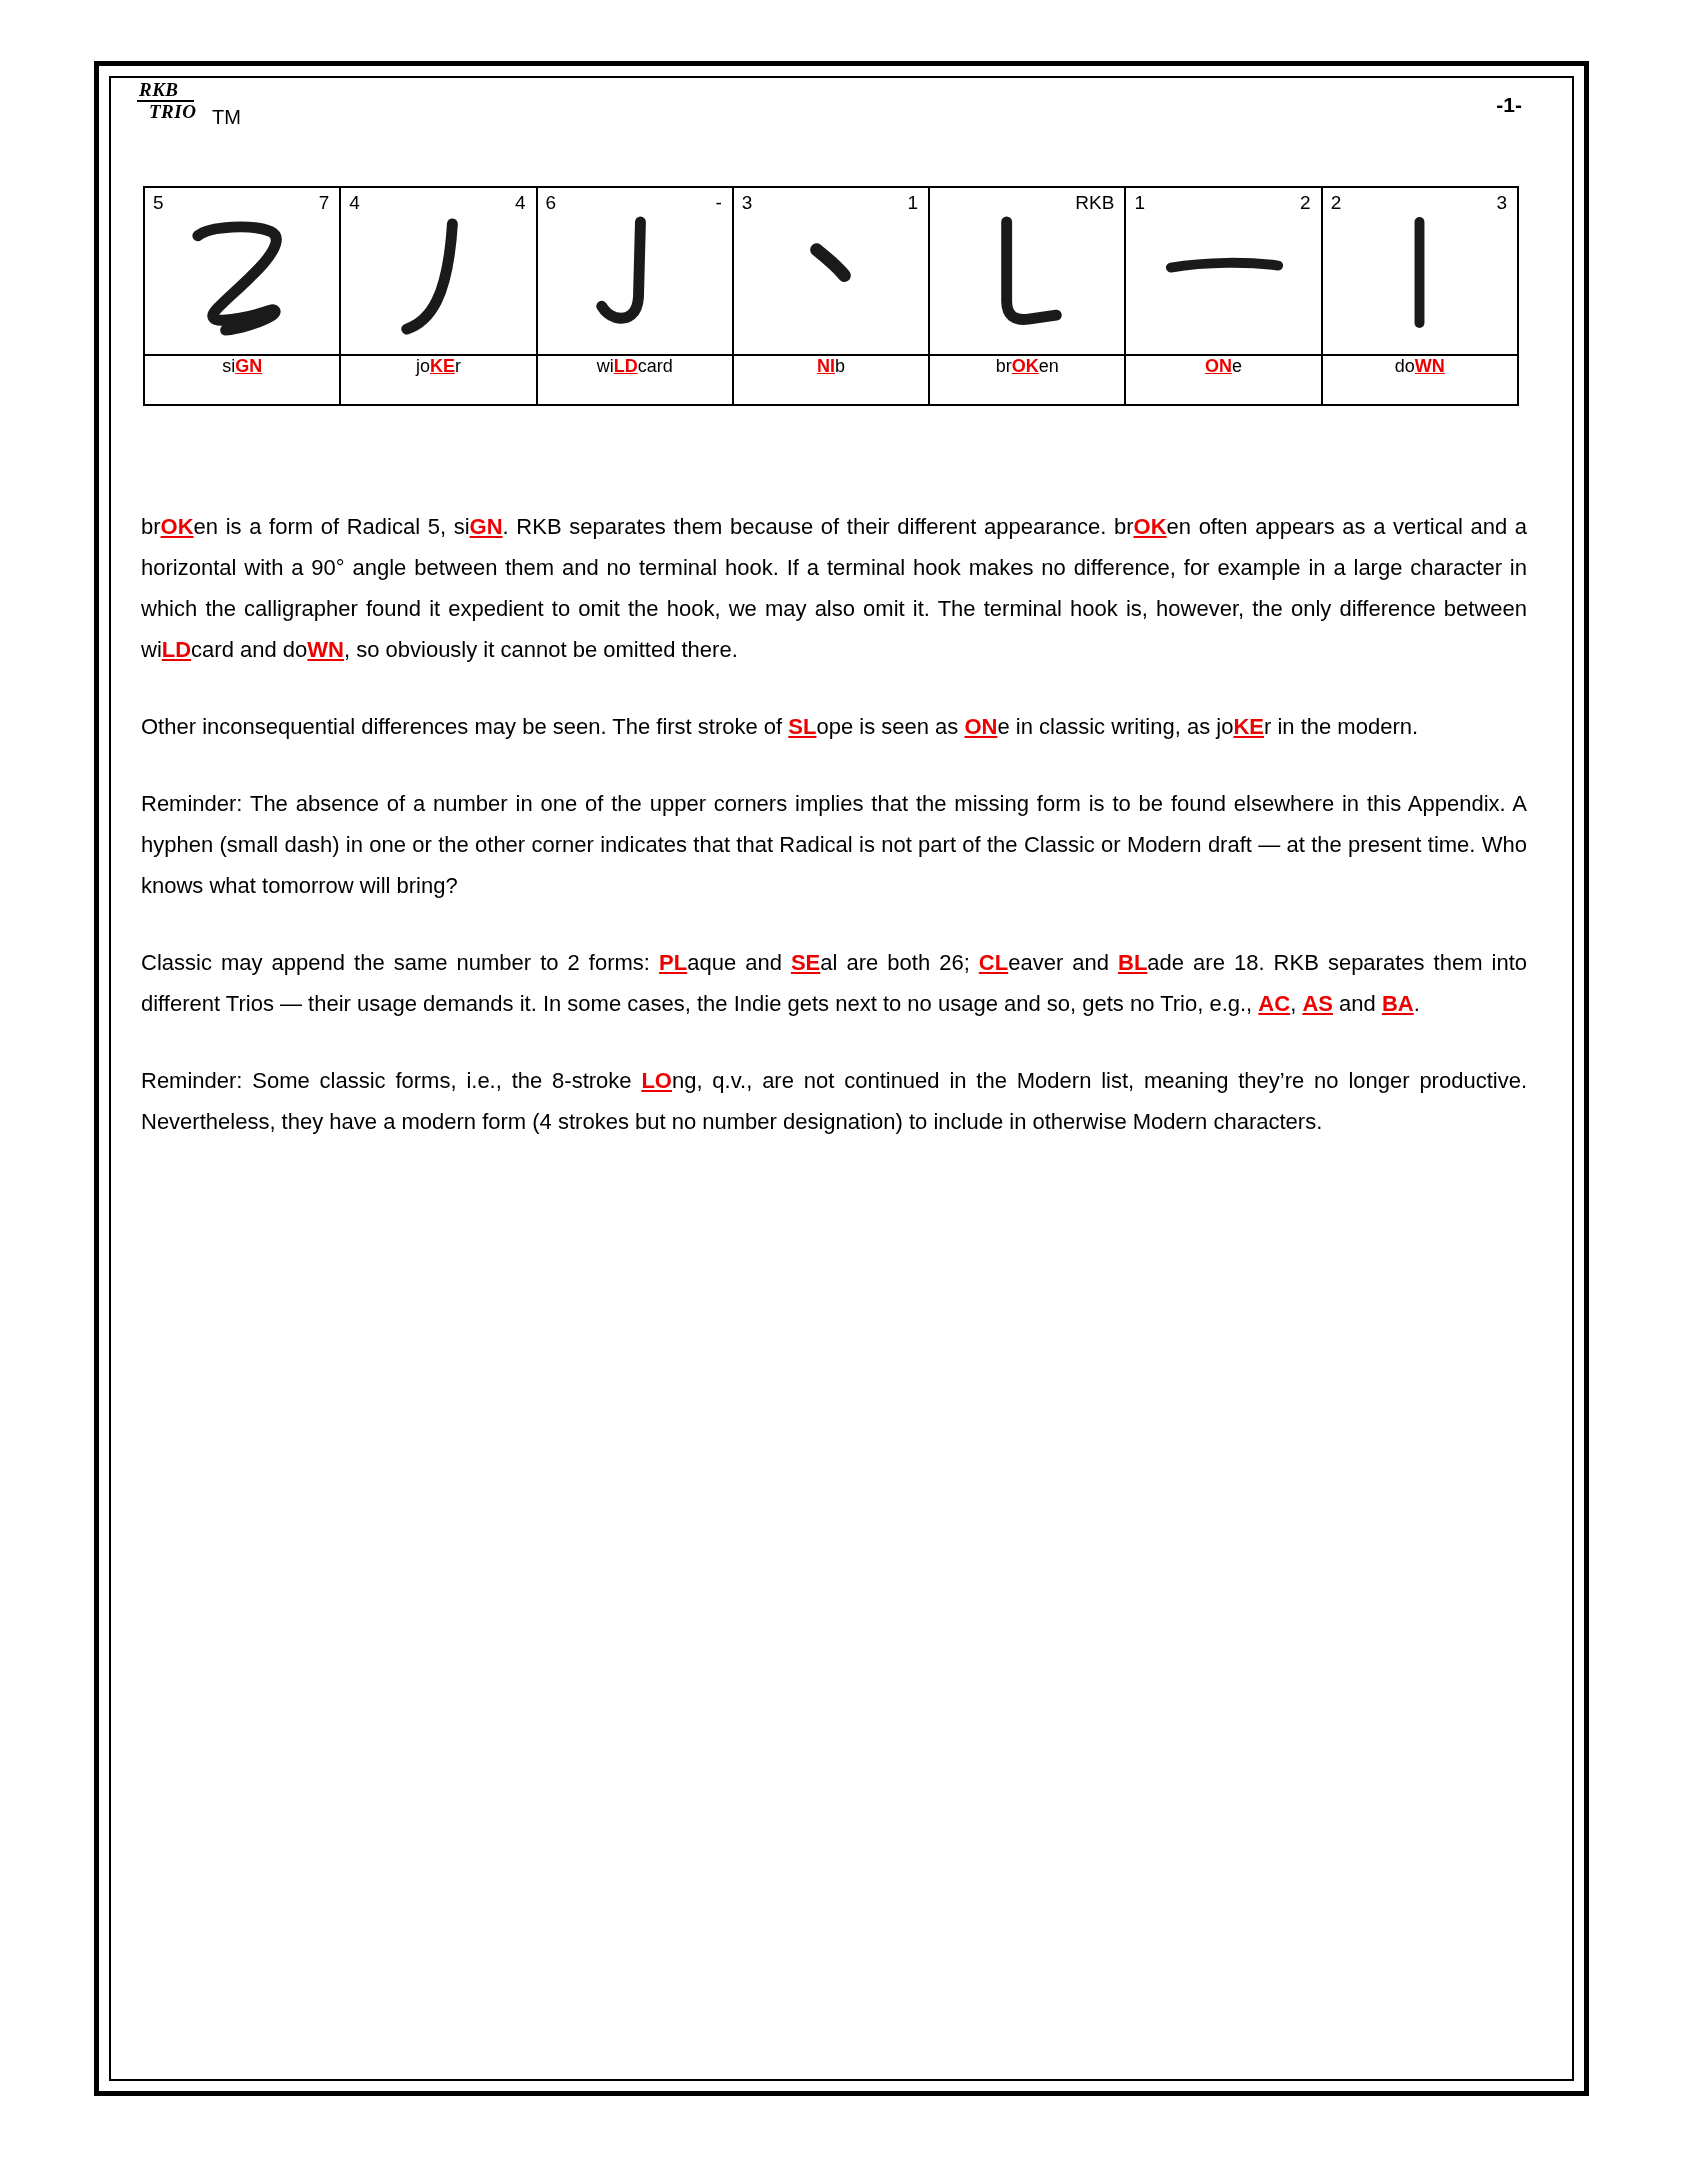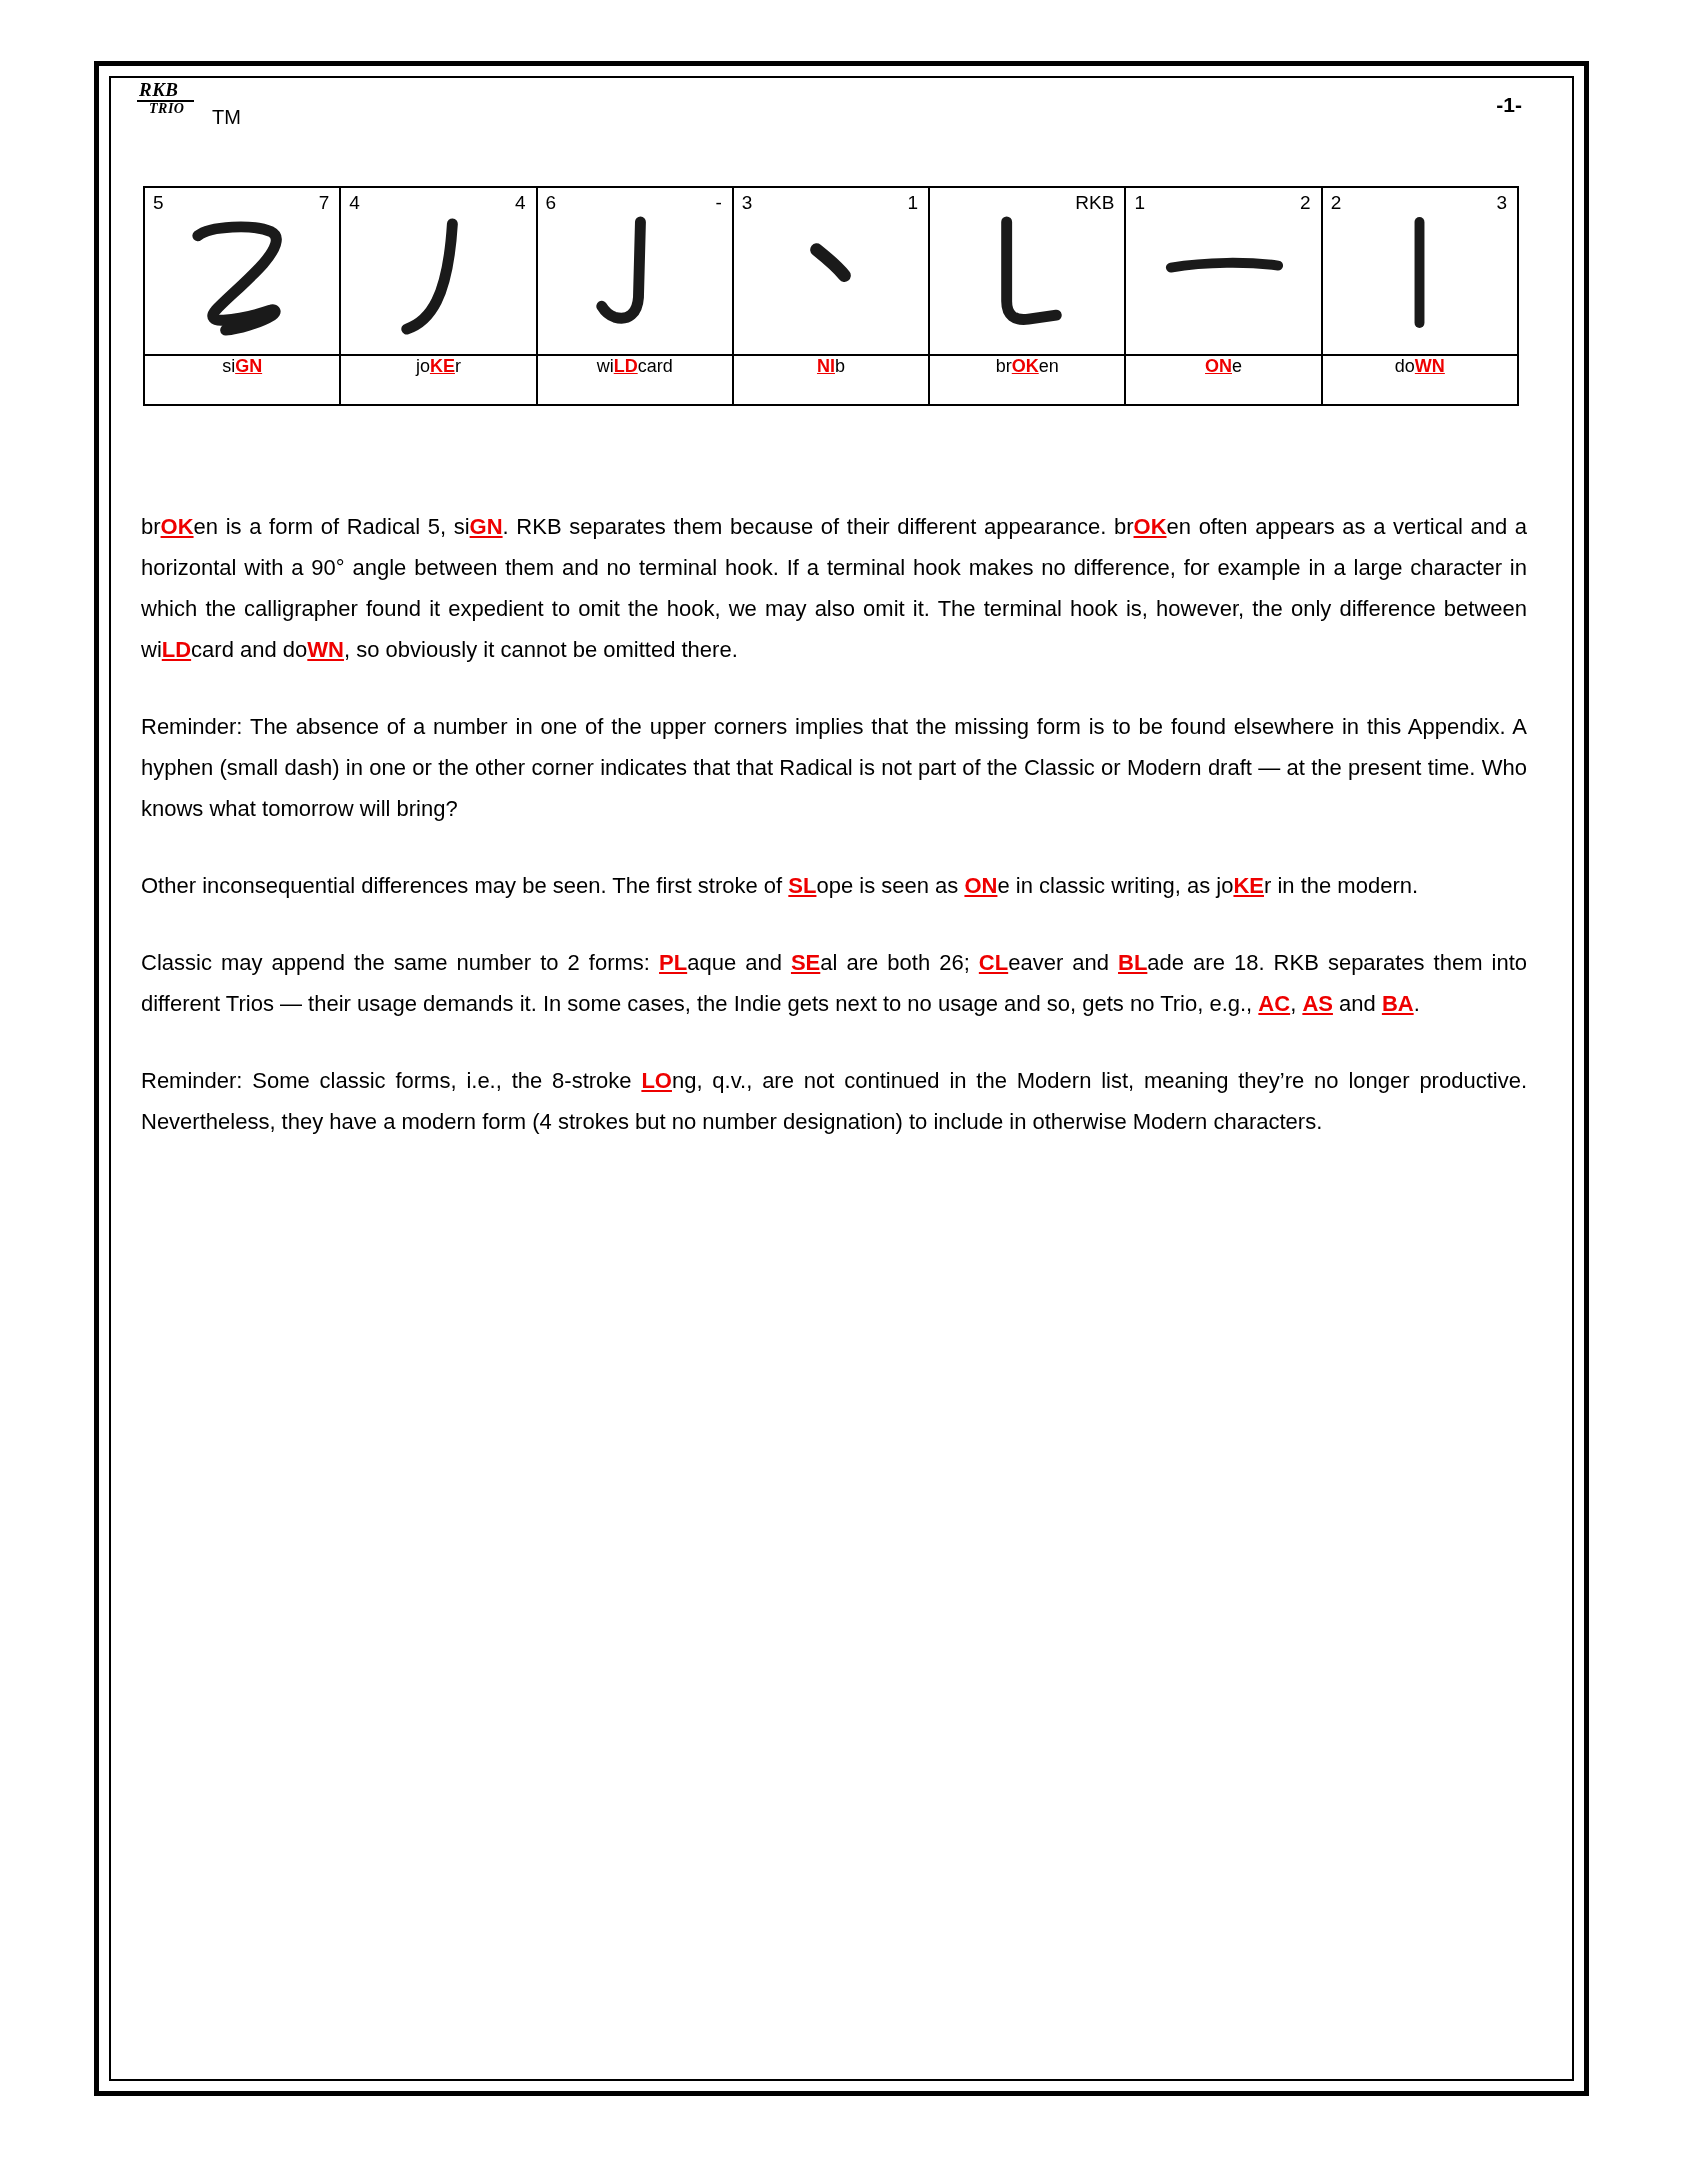--- a/index.html
+++ b/index.html
@@ -63,21 +63,21 @@
     font-size: 19px;
     letter-spacing: 0.5px;
   }
   .logo-trio {
     position: absolute;
     left: 28px;
     top: 22px;
     font-family: "Liberation Serif", serif;
     font-style: italic;
     font-weight: bold;
-    font-size: 14px;
+    font-size: 19px;
     letter-spacing: 0.5px;
   }
   .logo-underline {
     position: absolute;
     left: 16px;
     top: 21px;
     width: 57px;
     height: 2px;
     background: #000;
   }
@@ -280,20 +280,20 @@
       </td>
       <td class="name-cell">
         <span>do</span><span class="hl">WN</span><span></span>
       </td>
     </tr>
   </tbody>
     </table>
 
   <div class="body-text" id="body-text">
       <p><span>br</span><span class="hl">OK</span><span>en is a form of Radical 5, si</span><span class="hl">GN</span><span>.  RKB separates them because of their different appearance.  br</span><span class="hl">OK</span><span>en often appears as a vertical and a horizontal with a 90° angle between them and no terminal hook.  If a terminal hook makes no difference, for example in a large character in which the calligrapher found it expedient to omit the hook, we may also omit it.  The terminal hook is, however, the only difference between wi</span><span class="hl">LD</span><span>card and do</span><span class="hl">WN</span><span>, so obviously it cannot be omitted there.</span></p>
+      <p><span>Other inconsequential differences may be seen.  The first stroke of </span><span class="hl">SL</span><span>ope is seen as </span><span class="hl">ON</span><span>e in classic writing, as jo</span><span class="hl">KE</span><span>r in the modern.</span></p>
       <p><span>Reminder: The absence of a number in one of the upper corners implies that the missing form is to be found elsewhere in this Appendix.  A hyphen (small dash) in one or the other corner indicates that that Radical is not part of the Classic or Modern draft — at the present time.  Who knows what tomorrow will bring?</span></p>
-      <p><span>Other inconsequential differences may be seen.  The first stroke of </span><span class="hl">SL</span><span>ope is seen as </span><span class="hl">ON</span><span>e in classic writing, as jo</span><span class="hl">KE</span><span>r in the modern.</span></p>
       <p><span>Classic may append the same number to 2 forms: </span><span class="hl">PL</span><span>aque and </span><span class="hl">SE</span><span>al are both 26; </span><span class="hl">CL</span><span>eaver and </span><span class="hl">BL</span><span>ade are 18.  RKB separates them into different Trios — their usage demands it.  In some cases, the Indie gets next to no usage and so, gets no Trio, e.g., </span><span class="hl">AC</span><span>, </span><span class="hl">AS</span><span> and </span><span class="hl">BA</span><span>.</span></p>
       <p><span>Reminder: Some classic forms, i.e., the 8-stroke </span><span class="hl">LO</span><span>ng, q.v., are not continued in the Modern list, meaning they’re no longer productive.  Nevertheless, they have a modern form (4 strokes but no number designation) to include in otherwise Modern characters.</span></p>
     </div>
 
 </div>
 
 
 </body></html>

